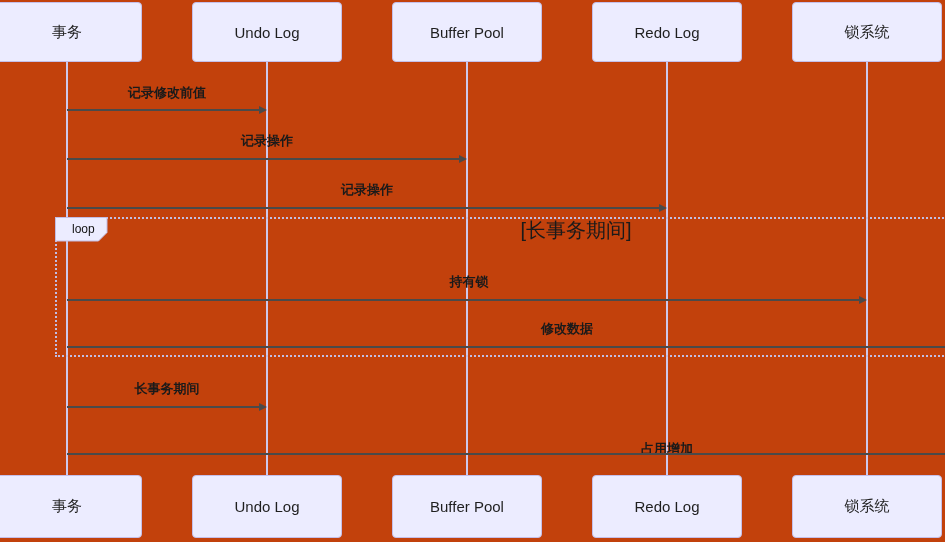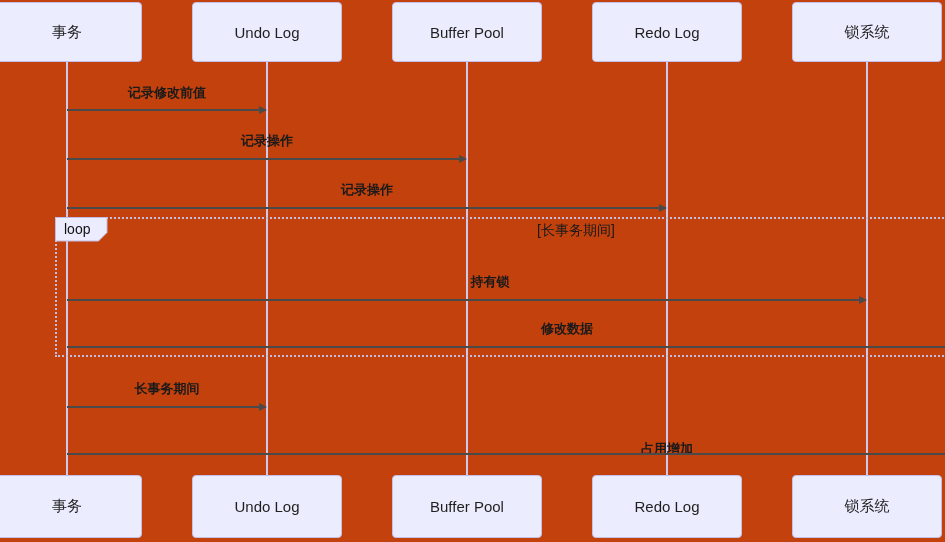--- a/index.html
+++ b/index.html
@@ -45,27 +45,27 @@
     border-left:8px solid #4a4a4a;
   }
   .loop-frame{
     position:absolute;
     box-sizing:border-box;
     border:2px dotted #C2BDE4;
   }
   .loop-label-shape{position:absolute;}
   .loop-label-text{
     position:absolute;
-    font-size:14px;color:#111;line-height:14px;
+    font-size:12px;color:#111;line-height:14px;margin-left:8px;
   }
   .loop-condition{
     position:absolute;
     transform:translateX(-50%);
     white-space:nowrap;
-    font-size:14px;font-weight:400;color:#1a1a1a;
+    font-size:20px;font-weight:400;color:#1a1a1a;
     line-height:16px;
   }
 </style>
 </head>
 <body>
 
 <div id="canvas">
     <div class="lifeline" style="left: 66px; top: 62px; height: 413px;"></div>
     <div class="actor-box" style="left: -8px; top: 2px; height: 60px;">事务</div>
     <div class="actor-box" style="left: -8px; top: 475px; height: 63px;">事务</div>
@@ -89,21 +89,21 @@
     <div class="loop-condition" style="left: 576px; top: 222px;">[长事务期间]</div>
     <div class="msg-label" style="left: 167px; top: 84px;">记录修改前值</div>
     <div class="msg-line" style="left: 67px; top: 109px; width: 198px;"></div>
     <div class="msg-arrowhead" style="left: 259px; top: 106px;"></div>
     <div class="msg-label" style="left: 267px; top: 132px;">记录操作</div>
     <div class="msg-line" style="left: 67px; top: 158px; width: 398px;"></div>
     <div class="msg-arrowhead" style="left: 459px; top: 155px;"></div>
     <div class="msg-label" style="left: 367px; top: 181px;">记录操作</div>
     <div class="msg-line" style="left: 67px; top: 207px; width: 598px;"></div>
     <div class="msg-arrowhead" style="left: 659px; top: 204px;"></div>
-    <div class="msg-label" style="left: 490px; top: 273px;">持有锁</div>
+    <div class="msg-label" style="left: 469px; top: 273px;">持有锁</div>
     <div class="msg-line" style="left: 67px; top: 299px; width: 798px;"></div>
     <div class="msg-arrowhead" style="left: 859px; top: 296px;"></div>
     <div class="msg-label" style="left: 567px; top: 320px;">修改数据</div>
     <div class="msg-line" style="left: 67px; top: 346px; width: 880px;"></div>
     <div class="msg-label" style="left: 167px; top: 380px;">长事务期间</div>
     <div class="msg-line" style="left: 67px; top: 406px; width: 198px;"></div>
     <div class="msg-arrowhead" style="left: 259px; top: 403px;"></div>
     <div class="msg-label" style="left: 667px; top: 440px;">占用增加</div>
     <div class="msg-line" style="left: 67px; top: 453px; width: 880px;"></div>
   </div>

